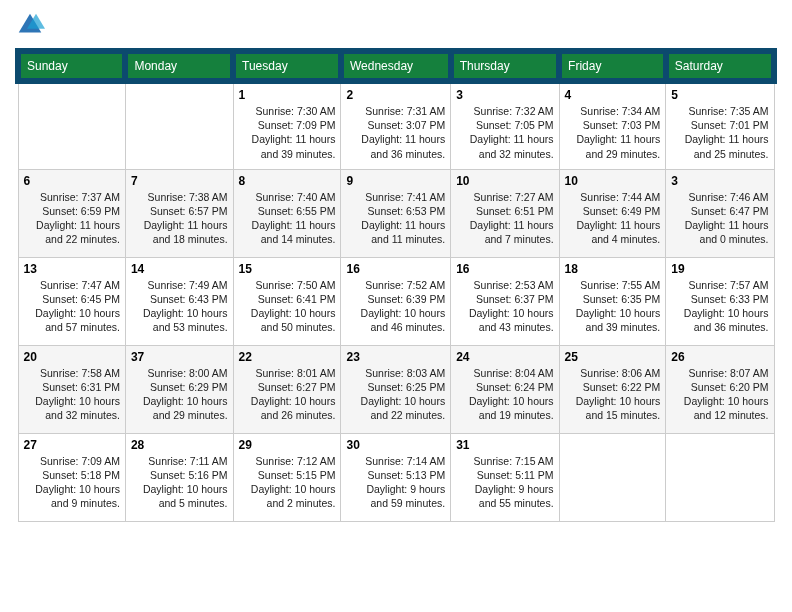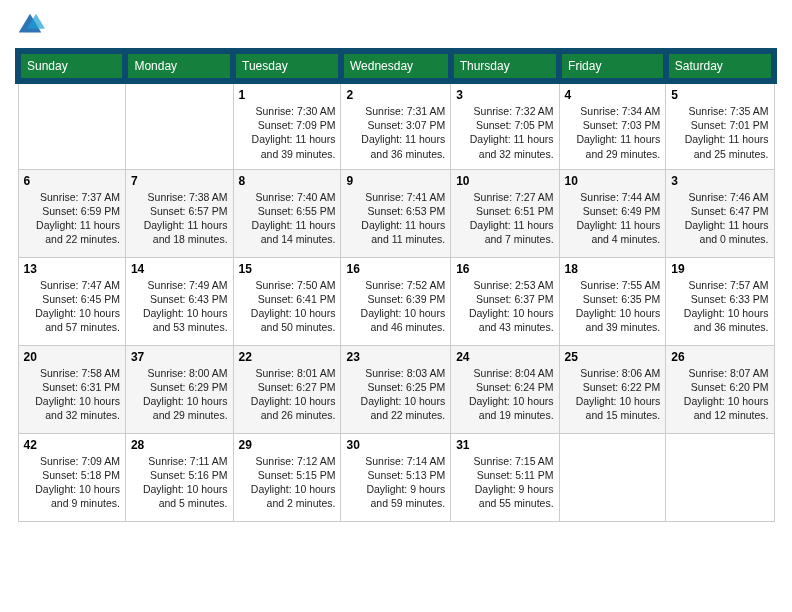--- a/index.html
+++ b/index.html
@@ -294,21 +294,21 @@
           </td>
           <td>
             <span class="day-num">26</span>
             <div class="day-info">Sunrise: 8:07 AM
 Sunset: 6:20 PM
 Daylight: 10 hours and 12 minutes.</div>
           </td>
         </tr>
         <tr>
           <td>
-            <span class="day-num">42</span>
+            <span class="day-num">27</span>
             <div class="day-info">Sunrise: 7:09 AM
 Sunset: 5:18 PM
 Daylight: 10 hours and 9 minutes.</div>
           </td>
           <td>
             <span class="day-num">28</span>
             <div class="day-info">Sunrise: 7:11 AM
 Sunset: 5:16 PM
 Daylight: 10 hours and 5 minutes.</div>
           </td>

